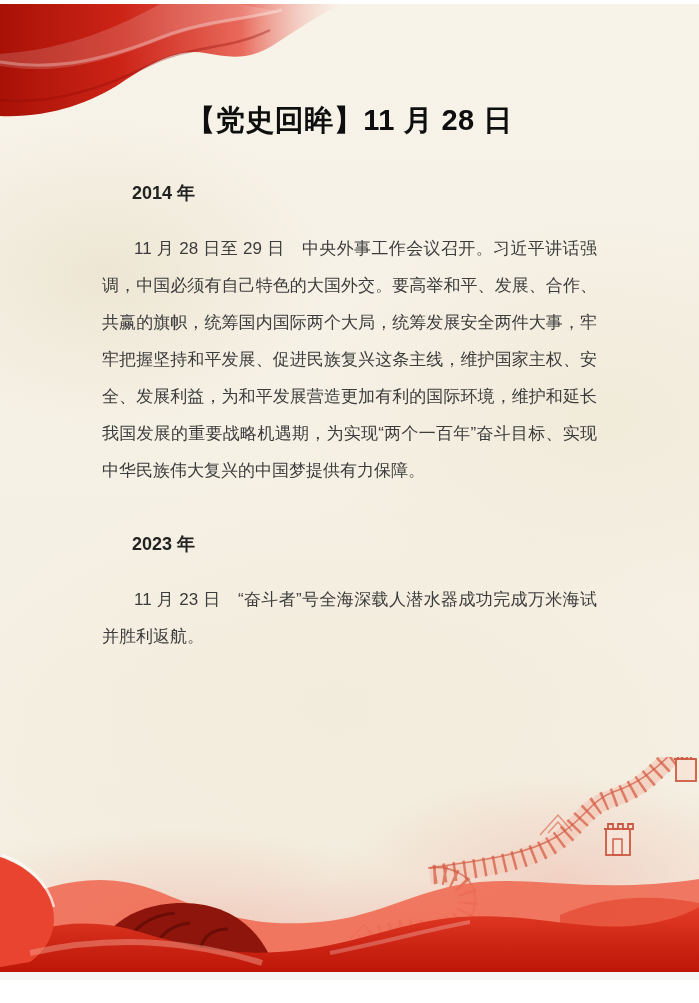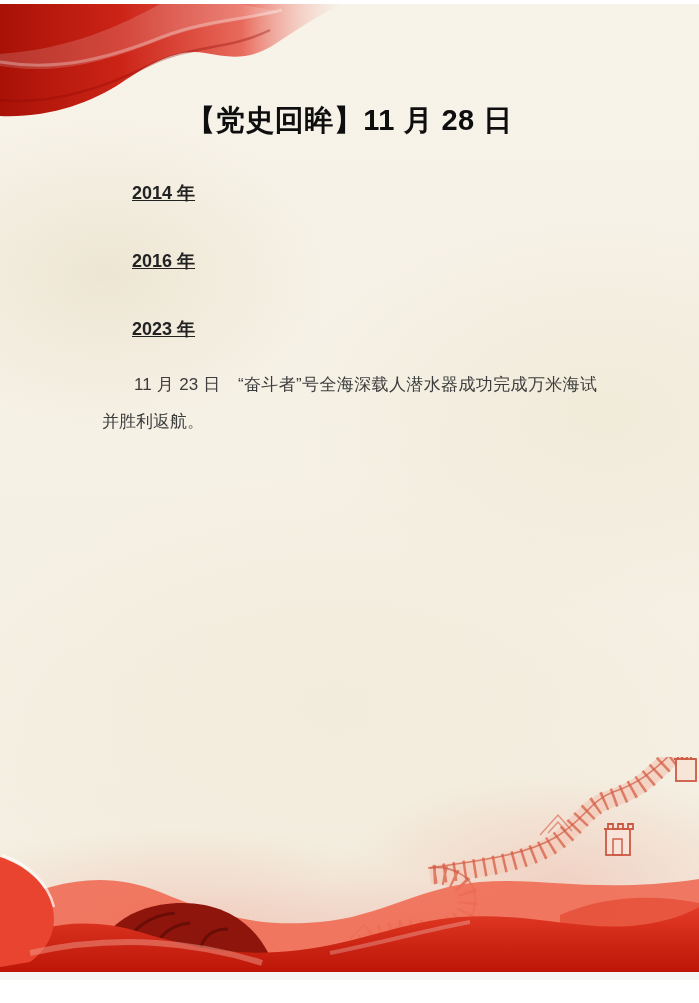--- a/index.html
+++ b/index.html
@@ -29,21 +29,21 @@
   }
   .title{
     margin:102px 0 0 0;
     font-size:29px;line-height:36px;
     font-weight:700;color:#0e0e0e;
     text-align:center;letter-spacing:.5px;
   }
   .year-heading{
     margin:42px 0 0 30px;
     font-size:18px;line-height:26px;
-    font-weight:700;color:#222222;text-decoration:underline;
+    font-weight:700;color:#222222;
   }
   .body-para{
     margin:24px 0 0 0;
     font-size:17px;line-height:37px;
     text-align:justify;
     text-indent:32px;
     color:#3c3c3c;
   }
 </style>
 </head>
@@ -122,24 +122,24 @@
       <path d="M30,196 C120,176 200,186 262,206" stroke="#f19a8a" stroke-width="6" fill="none" opacity="0.5"></path>
       <path d="M330,196 C390,184 430,172 470,165" stroke="rgba(255,255,255,0.25)" stroke-width="4" fill="none"></path>
     </g>
   </svg>
 
   <div class="content">
     <h1 class="title">【党史回眸】11 月 28 日</h1>
 
     <section>
       <h2 class="year-heading">2014 年</h2>
+      <p class="body-para">11 月 28 日至 29 日　中央外事工作会议召开。习近平讲话强调，中国必须有自己特色的大国外交。要高举和平、发展、合作、共赢的旗帜，统筹国内国际两个大局，统筹发展安全两件大事，牢牢把握坚持和平发展、促进民族复兴这条主线，维护国家主权、安全、发展利益，为和平发展营造更加有利的国际环境，维护和延长我国发展的重要战略机遇期，为实现“两个一百年”奋斗目标、实现中华民族伟大复兴的中国梦提供有力保障。</p>
     </section>
 
     <section>
-      <h2 class="year-heading">2016 年</h2>
     </section>
 
     <section>
       <h2 class="year-heading">2023 年</h2>
       <p class="body-para">11 月 23 日　“奋斗者”号全海深载人潜水器成功完成万米海试并胜利返航。</p>
     </section>
 
   </div>
 
   <div class="edge-strip bottom"></div>

